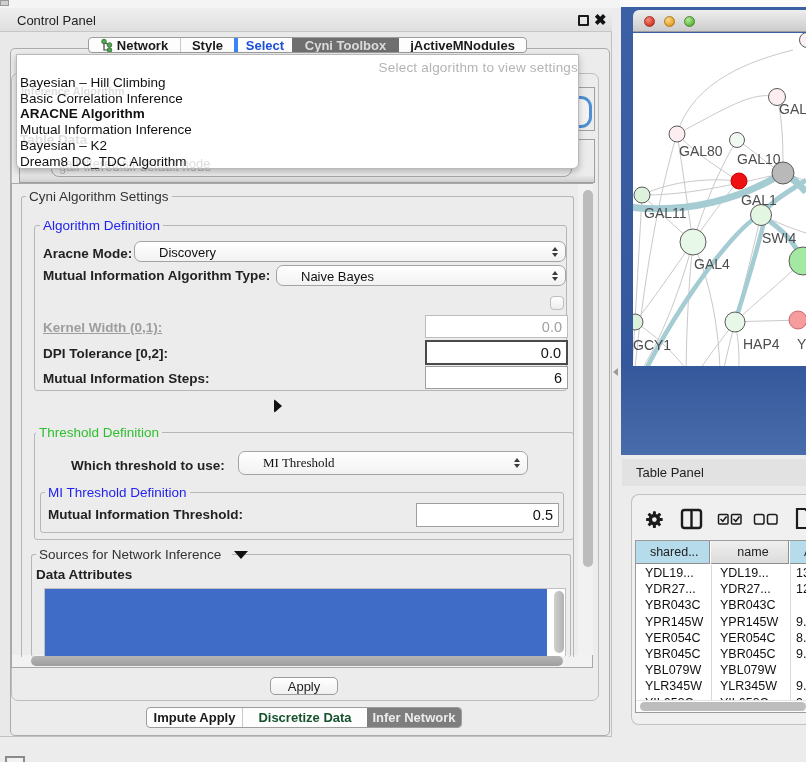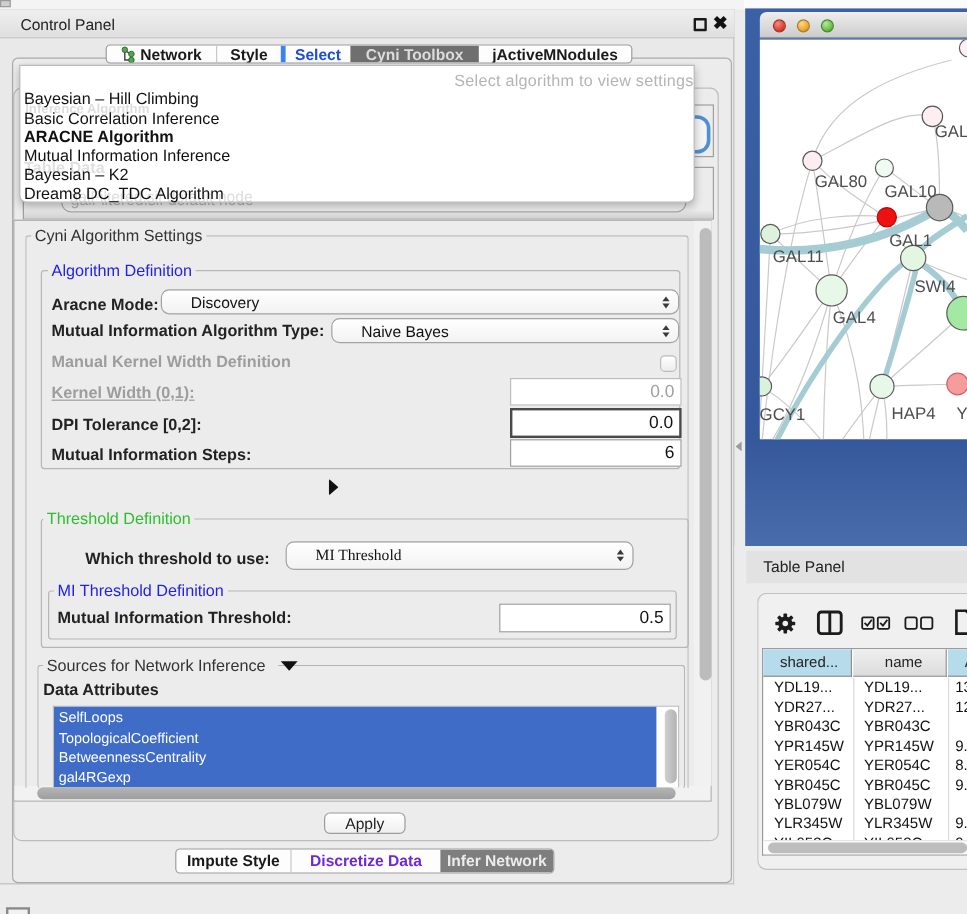--- a/index.html
+++ b/index.html
@@ -73,21 +73,20 @@
       <span class="ctext">Discovery</span>
       <span class="carr"></span>
     </div>
 
   <div class="blbl" style="left:43px;top:268px;">Mutual Information Algorithm Type:</div>
   <div class="combo" style="left:276px;top:265px;width:290px;height:21px;">
       <span class="ctext">Naive Bayes</span>
       <span class="carr"></span>
     </div>
 
-  <div class="blbl" style="left:43px;top:294px;color:#9d9d9d;">Manual Kernel Width Definition</div>
   <div class="abs" style="left:550px;top:296px;width:14px;height:14px;background:linear-gradient(#ffffff,#ececec);border:1px solid #bdbdbd;border-radius:4px;"></div>
 
   <div class="blbl" style="left:43px;top:320px;color:#9d9d9d;text-decoration:underline;">Kernel Width (0,1):</div>
   <div class="tfield" style="left:425px;top:315px;width:143px;height:23px;border:1px solid #bdbdbd;color:#a0a0a0;">0.0</div>
 
   <div class="blbl" style="left:43px;top:346px;">DPI Tolerance [0,2]:</div>
   <div class="tfield" style="left:425px;top:340px;width:143px;height:25px;border:2px solid #4a4a4a;">0.0</div>
 
   <div class="blbl" style="left:43px;top:371px;">Mutual Information Steps:</div>
   <div class="tfield" style="left:425px;top:366px;width:143px;height:23px;">6</div>
@@ -108,29 +107,28 @@
   <div class="blbl" style="left:48px;top:507px;">Mutual Information Threshold:</div>
   <div class="tfield" style="left:416px;top:503px;width:143px;height:24px;">0.5</div>
 
   <div class="grp" style="left:31px;top:554px;width:540px;height:103px;border-bottom:none;"></div>
   <div class="grplbl" style="left:36px;top:547px;">Sources for Network Inference &nbsp;</div>
   <div class="abs" style="left:234px;top:551px;width:0;height:0;border-left:7px solid transparent;border-right:7px solid transparent;border-top:8px solid #111;"></div>
   <div class="blbl" style="left:36px;top:567px;">Data Attributes</div>
 
   <div class="abs" style="left:44px;top:588px;width:522px;height:68px;background:#ffffff;border:1px solid #c0c0c0;border-bottom:none;">
     <div style="position:absolute;left:0;top:0;width:502px;height:67px;background:#3f6cc7;"></div>
-    <div style="position:absolute;left:4px;top:1px;font-size:12px;color:#fff;line-height:16.5px;">SelfLoops<br>TopologicalCoefficient<br>BetweennessCentrality<br>gal4RGexp</div>
     <div style="position:absolute;right:1px;top:2px;width:10px;height:62px;background:linear-gradient(90deg,#d0d0d0,#b2b2b2);border-radius:5px;"></div>
   </div>
 
     <div class="abs" style="left:270px;top:677px;width:68px;height:18px;background:linear-gradient(#ffffff,#f0f0f0);border:1px solid #9d9d9d;border-radius:5px;text-align:center;font-size:13px;font-weight:500;color:#222;padding-top:1px;">Apply</div>
 
   <div class="abs" style="left:146px;top:707px;width:316px;height:21px;background:#fdfdfd;border:1px solid #9d9d9d;border-radius:4px;overflow:hidden;display:flex;">
-    <div style="width:96px;border-right:1px solid #c9c9c9;display:flex;align-items:center;justify-content:center;font-size:13px;font-weight:600;color:#1a1a1a;">Impute Style</div>
-    <div style="width:124px;display:flex;align-items:center;justify-content:center;font-size:13px;font-weight:600;color:#6d28d9;">Discretize Data</div>
+    <div style="width:96px;border-right:1px solid #c9c9c9;display:flex;align-items:center;justify-content:center;font-size:13px;font-weight:600;color:#1a1a1a;">Impute Apply</div>
+    <div style="width:124px;display:flex;align-items:center;justify-content:center;font-size:13px;font-weight:600;color:#14532d;">Discretize Data</div>
     <div style="flex:1;background:#7e7e7e;display:flex;align-items:center;justify-content:center;font-size:13px;font-weight:600;color:#ececec;">Infer Network</div>
   </div>
 
   <div class="abs" style="left:5px;top:756px;width:20px;height:10px;background:#f2f2f2;border:2px solid #8a8a8a;"></div>
 
   <div class="abs" style="left:16px;top:54px;width:563px;height:115px;background:#fff;border:1px solid #b9b9b9;border-radius:0 0 6px 6px;box-shadow:0 3px 7px rgba(0,0,0,0.25);">
     <div style="position:absolute;left:4px;top:30px;font-size:11px;font-weight:bold;color:#999;opacity:0.32;">Inference Algorithm</div>
     <div style="position:absolute;left:3px;top:77px;font-size:13.5px;font-weight:bold;color:#999;opacity:0.30;">Table Data</div>
     <div style="position:absolute;left:41px;top:101px;font-size:13px;color:#b5b5b5;opacity:0.45;">galFiltered.sif default node</div>
     <div style="position:absolute;left:0;top:5px;width:100%;text-align:right;font-size:13.5px;letter-spacing:0.2px;color:#b4b4b4;font-weight:500;">Select algorithm to view settings</div>

